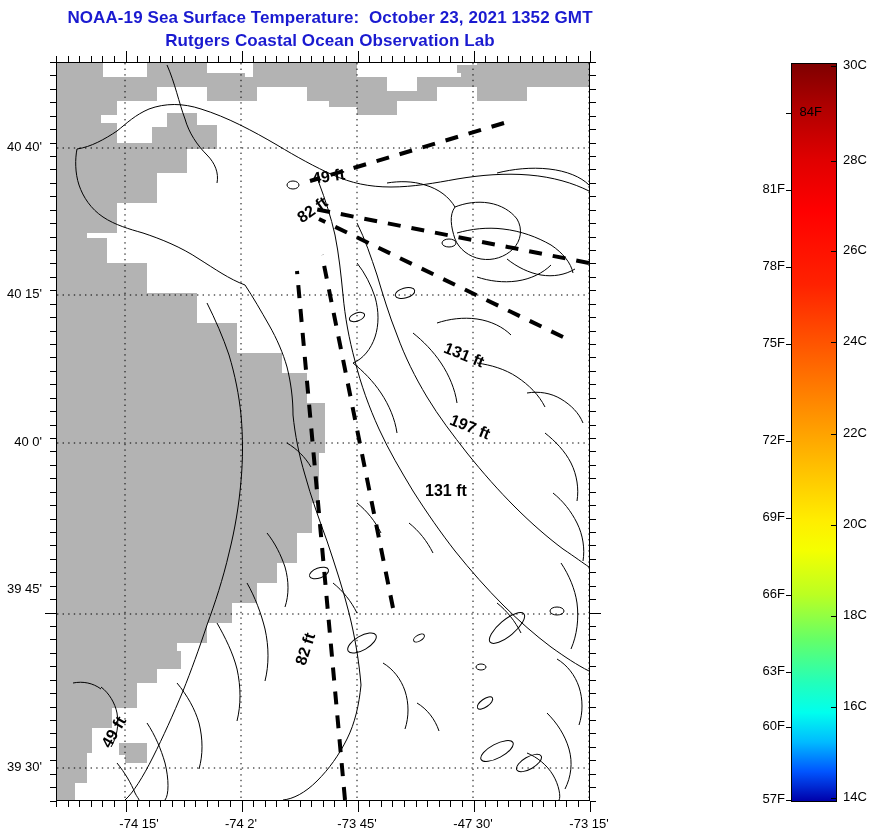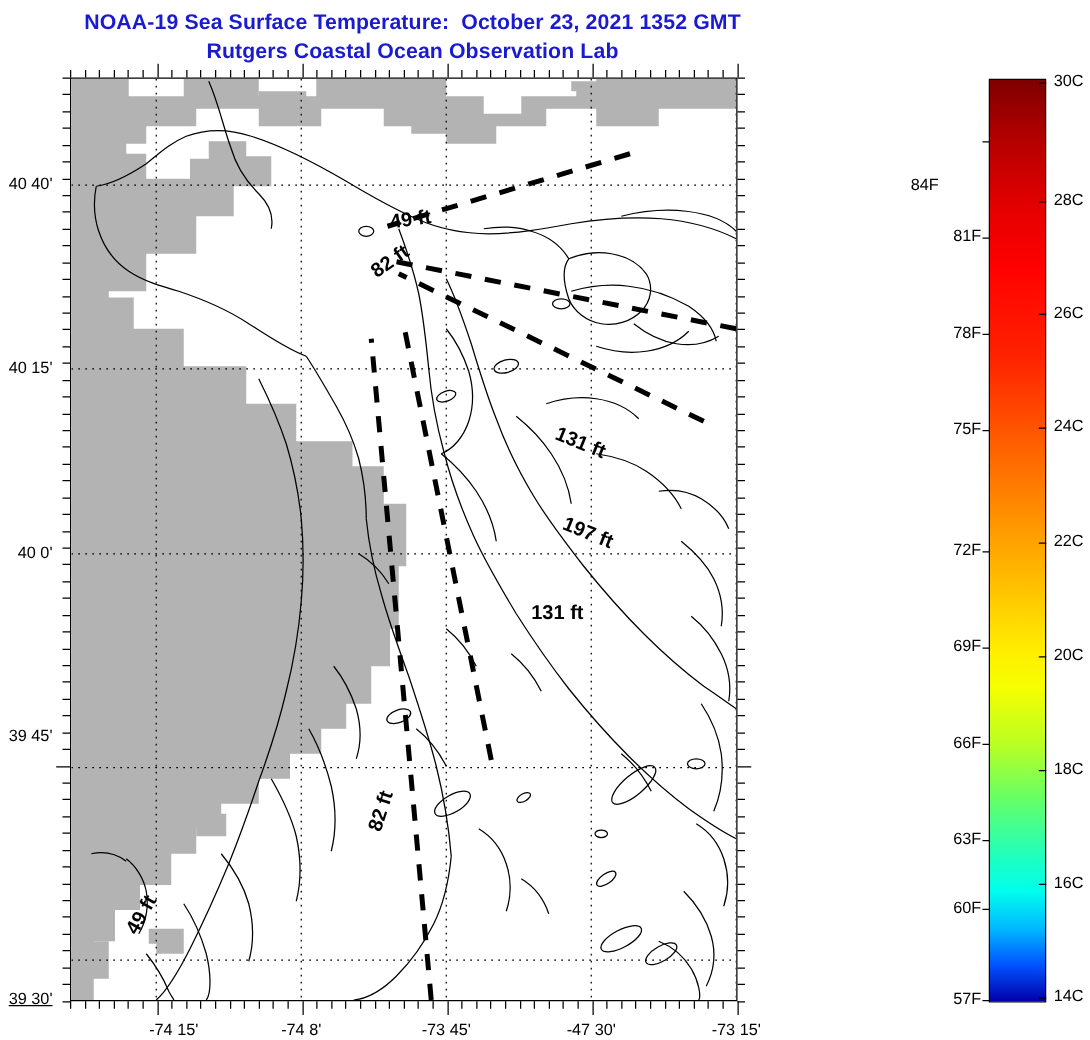--- a/index.html
+++ b/index.html
@@ -384,47 +384,47 @@
       <div class="tick v" style="left: 590px; top: 760px; width: 6px;"></div>
       <div class="tick v" style="left: 50px; top: 774px; width: 6px;"></div>
       <div class="tick v" style="left: 590px; top: 774px; width: 6px;"></div>
       <div class="tick v" style="left: 50px; top: 787px; width: 6px;"></div>
       <div class="tick v" style="left: 590px; top: 787px; width: 6px;"></div>
       <div class="tick v" style="left: 50px; top: 801px; width: 6px;"></div>
       <div class="tick v" style="left: 590px; top: 801px; width: 6px;"></div>
     </div>
   <div id="xlabels">
       <div class="axlab xlab" style="left: 89px; top: 816px; width: 100px;">-74 15'</div>
-      <div class="axlab xlab" style="left: 191px; top: 816px; width: 100px;">-74 8'</div>
+      <div class="axlab xlab" style="left: 191px; top: 816px; width: 100px;">-74 2'</div>
       <div class="axlab xlab" style="left: 307px; top: 816px; width: 100px;">-73 45'</div>
       <div class="axlab xlab" style="left: 423px; top: 816px; width: 100px;">-47 30'</div>
       <div class="axlab xlab" style="left: 539px; top: 816px; width: 100px;">-73 15'</div>
     </div>
   <div id="ylabels">
       <div class="axlab ylab" style="left: 0px; top: 139px; width: 42px;">40 40'</div>
       <div class="axlab ylab" style="left: 0px; top: 286px; width: 42px;">40 15'</div>
       <div class="axlab ylab" style="left: 0px; top: 434px; width: 42px;">40 0'</div>
       <div class="axlab ylab" style="left: 0px; top: 581px; width: 42px;">39 45'</div>
-      <div class="axlab ylab" style="left: 0px; top: 791px; width: 42px; text-decoration: underline;">39 30'</div>
+      <div class="axlab ylab" style="left: 0px; top: 759px; width: 42px;">39 30'</div>
     </div>
   <div id="depth-layer">
       <div class="depth" style="left: 311px; top: 170px; transform: rotate(-8deg);">49 ft</div>
       <div class="depth" style="left: 294px; top: 212px; transform: rotate(-35deg);">82 ft</div>
       <div class="depth" style="left: 448px; top: 339px; transform: rotate(22deg);">131 ft</div>
       <div class="depth" style="left: 454px; top: 411px; transform: rotate(22deg);">197 ft</div>
       <div class="depth" style="left: 425px; top: 482px; transform: rotate(0deg);">131 ft</div>
       <div class="depth" style="left: 292px; top: 662px; transform: rotate(-72deg);">82 ft</div>
       <div class="depth" style="left: 98px; top: 742px; transform: rotate(-60deg);">49 ft</div>
     </div>
 
   <div id="cbar">
     <div id="cbar-grad" style="background: linear-gradient(rgb(127, 0, 0) 0%, rgb(176, 0, 0) 6%, rgb(224, 0, 0) 13%, rgb(255, 0, 0) 20%, rgb(255, 34, 0) 30%, rgb(255, 85, 0) 38%, rgb(255, 136, 0) 46%, rgb(255, 187, 0) 54%, rgb(255, 238, 0) 62%, rgb(245, 255, 0) 66%, rgb(187, 255, 34) 72%, rgb(102, 255, 102) 78%, rgb(34, 255, 187) 84%, rgb(0, 255, 238) 88%, rgb(0, 187, 255) 92%, rgb(0, 85, 255) 96%, rgb(0, 0, 170) 100%);"></div>
   </div>
   <div id="cbar-labels">
-      <div class="cb-lab left" style="left: 679px; top: 104px; width: 72px; margin-top: 36px;">84F</div>
+      <div class="cb-lab left" style="left: 750px; top: 104px; width: 72px;">84F</div>
       <div class="cb-tick" style="left: 786px; top: 113px; width: 6px;"></div>
       <div class="cb-lab left" style="left: 713px; top: 181px; width: 72px;">81F</div>
       <div class="cb-tick" style="left: 786px; top: 190px; width: 6px;"></div>
       <div class="cb-lab left" style="left: 713px; top: 258px; width: 72px;">78F</div>
       <div class="cb-tick" style="left: 786px; top: 267px; width: 6px;"></div>
       <div class="cb-lab left" style="left: 713px; top: 335px; width: 72px;">75F</div>
       <div class="cb-tick" style="left: 786px; top: 344px; width: 6px;"></div>
       <div class="cb-lab left" style="left: 713px; top: 432px; width: 72px;">72F</div>
       <div class="cb-tick" style="left: 786px; top: 441px; width: 6px;"></div>
       <div class="cb-lab left" style="left: 713px; top: 509px; width: 72px;">69F</div>

